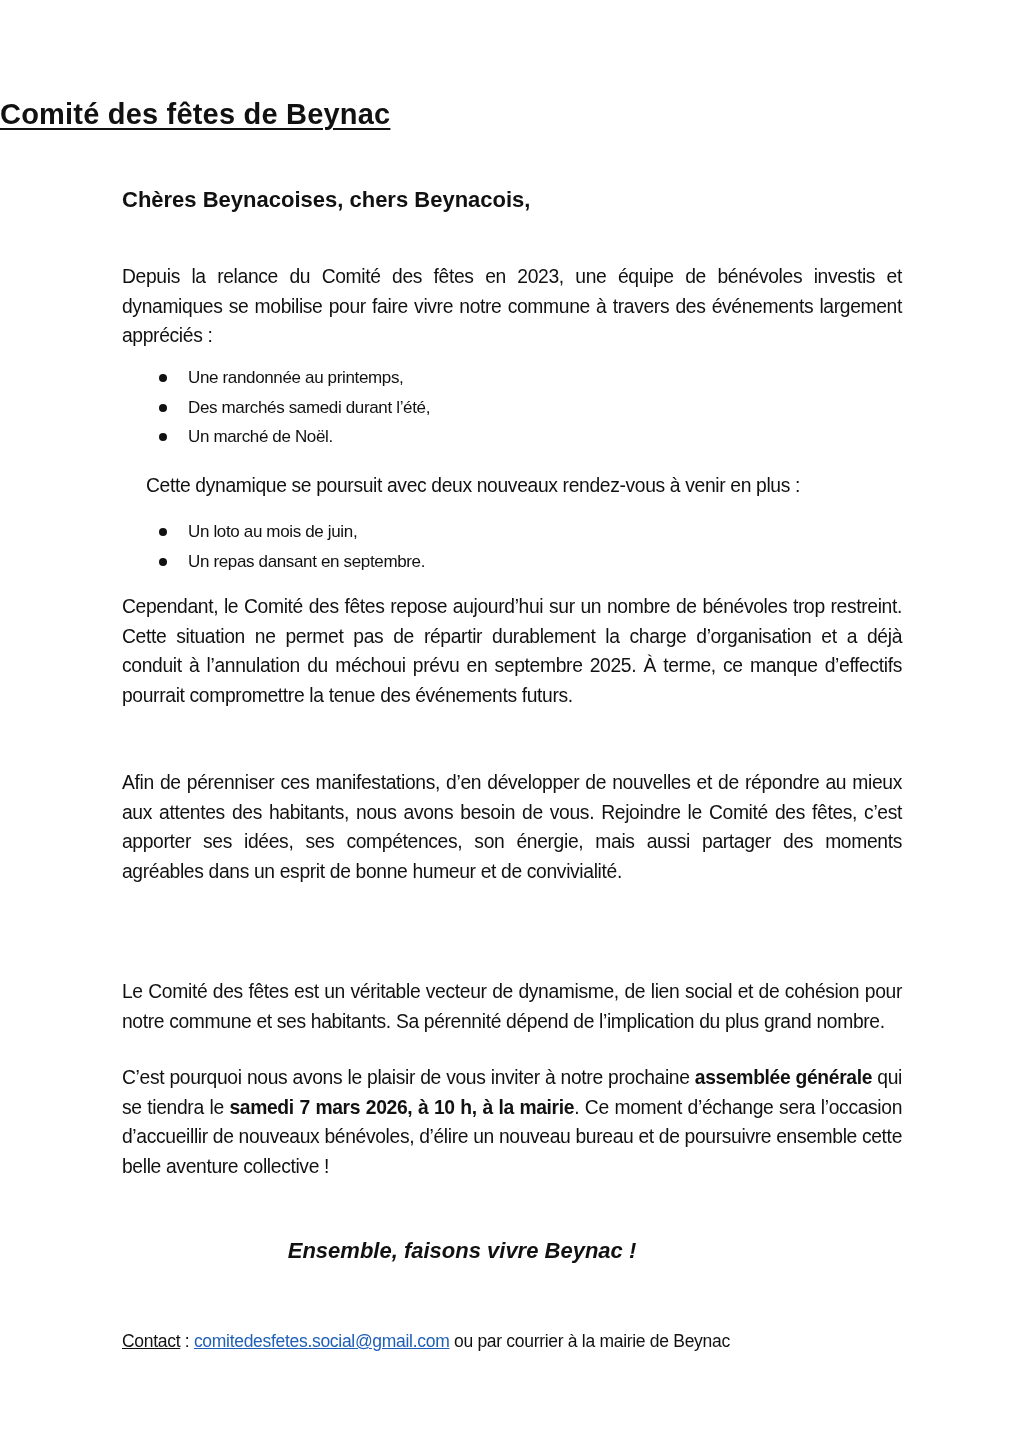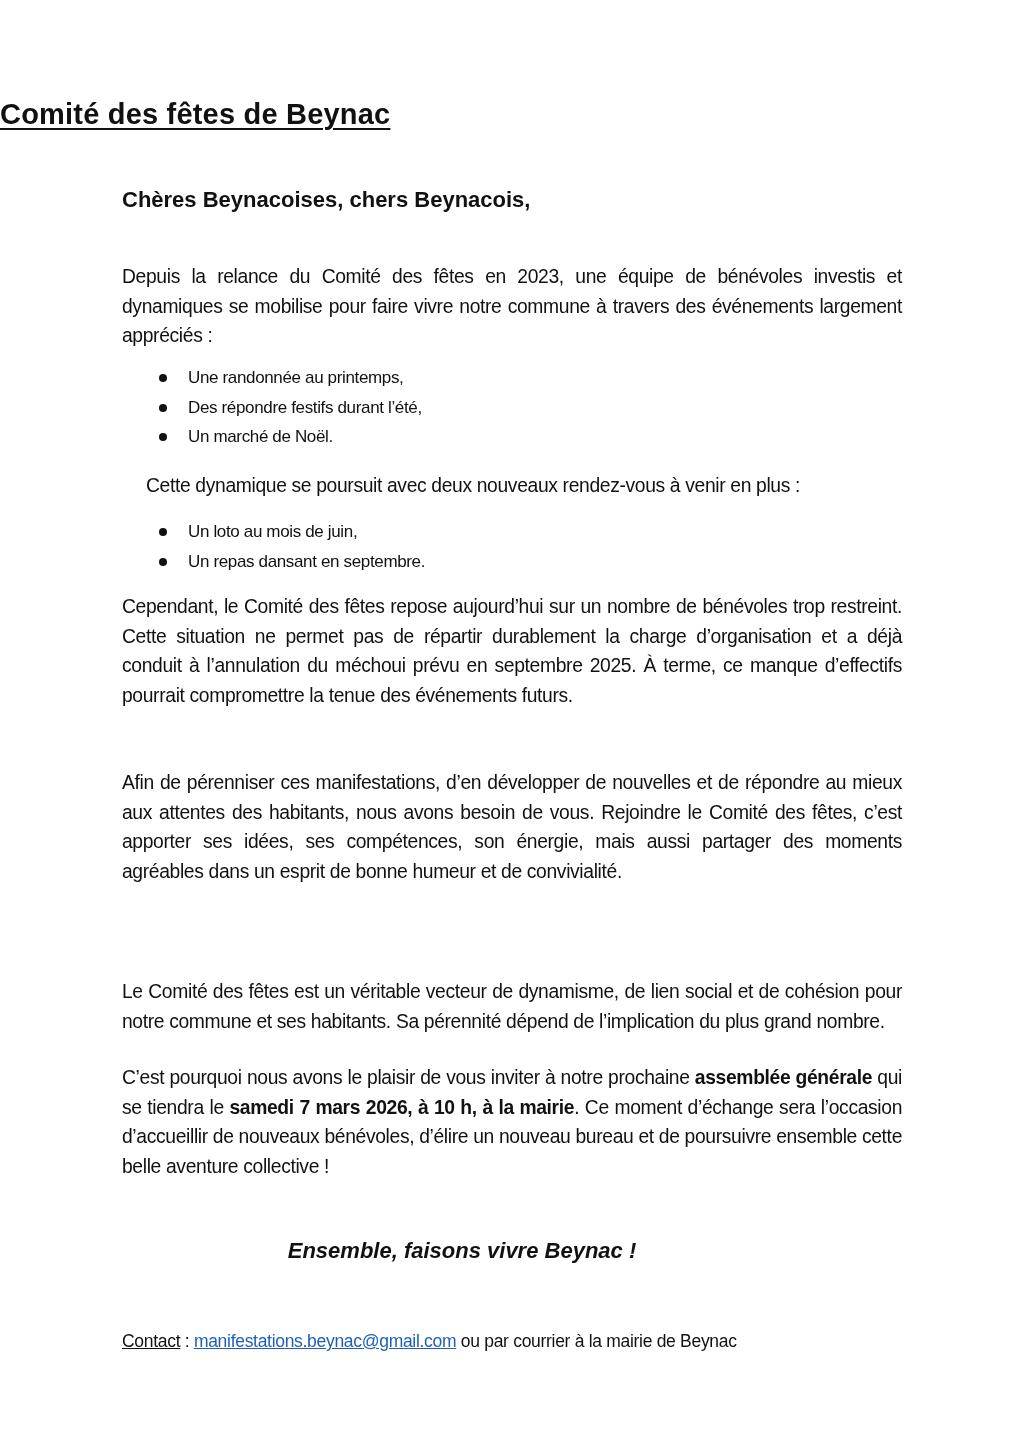--- a/index.html
+++ b/index.html
@@ -49,21 +49,21 @@
 <body>
 
 <div class="page-title">Comité des fêtes de Beynac</div>
 
 <div class="greeting">Chères Beynacoises, chers Beynacois,</div>
 
 <div class="para" style="top:262px;">Depuis la relance du Comité des fêtes en 2023, une équipe de bénévoles investis et dynamiques se mobilise pour faire vivre notre commune à travers des événements largement appréciés :</div>
 
 <ul class="bullets" style="top:351px;">
   <li><span class="bullet"></span><span>Une randonnée au printemps,</span></li>
-  <li><span class="bullet"></span><span>Des répondre festifs durant l’été,</span></li>
+  <li><span class="bullet"></span><span>Des marchés samedi durant l’été,</span></li>
   <li><span class="bullet"></span><span>Un marché de Noël.</span></li>
 </ul>
 
 <div class="para last-left" style="top:471px;margin-left:24px;">Cette dynamique se poursuit avec deux nouveaux rendez-vous à venir en plus :</div>
 
 <ul class="bullets" style="top:505px;">
   <li><span class="bullet"></span><span>Un loto au mois de juin,</span></li>
   <li><span class="bullet"></span><span>Un repas dansant en septembre.</span></li>
 </ul>
 
@@ -73,14 +73,14 @@
 
 <div class="para" style="top:945px;margin-top:32px;">Le Comité des fêtes est un véritable vecteur de dynamisme, de lien social et de cohésion pour notre commune et ses habitants. Sa pérennité dépend de l’implication du plus grand nombre.</div>
 
 <div class="para" style="top:1063px;">
   <span>C’est pourquoi nous avons le plaisir de vous inviter à notre prochaine </span><b>assemblée générale</b><span> qui se tiendra le </span><b>samedi 7 mars 2026, à 10 h, à la mairie</b><span>. Ce moment d’échange sera l’occasion d’accueillir de nouveaux bénévoles, d’élire un nouveau bureau et de poursuivre ensemble cette belle aventure collective !</span>
 </div>
 
 <div class="motto">Ensemble, faisons vivre Beynac !</div>
 
 <div class="contact">
-  <span class="contact-label">Contact</span><span> : </span><a>manifestations.beynac@gmail.com</a><span> ou par courrier à la mairie de Beynac</span>
+  <span class="contact-label">Contact</span><span> : </span><a>comitedesfetes.social@gmail.com</a><span> ou par courrier à la mairie de Beynac</span>
 </div>
 
 </body></html>

